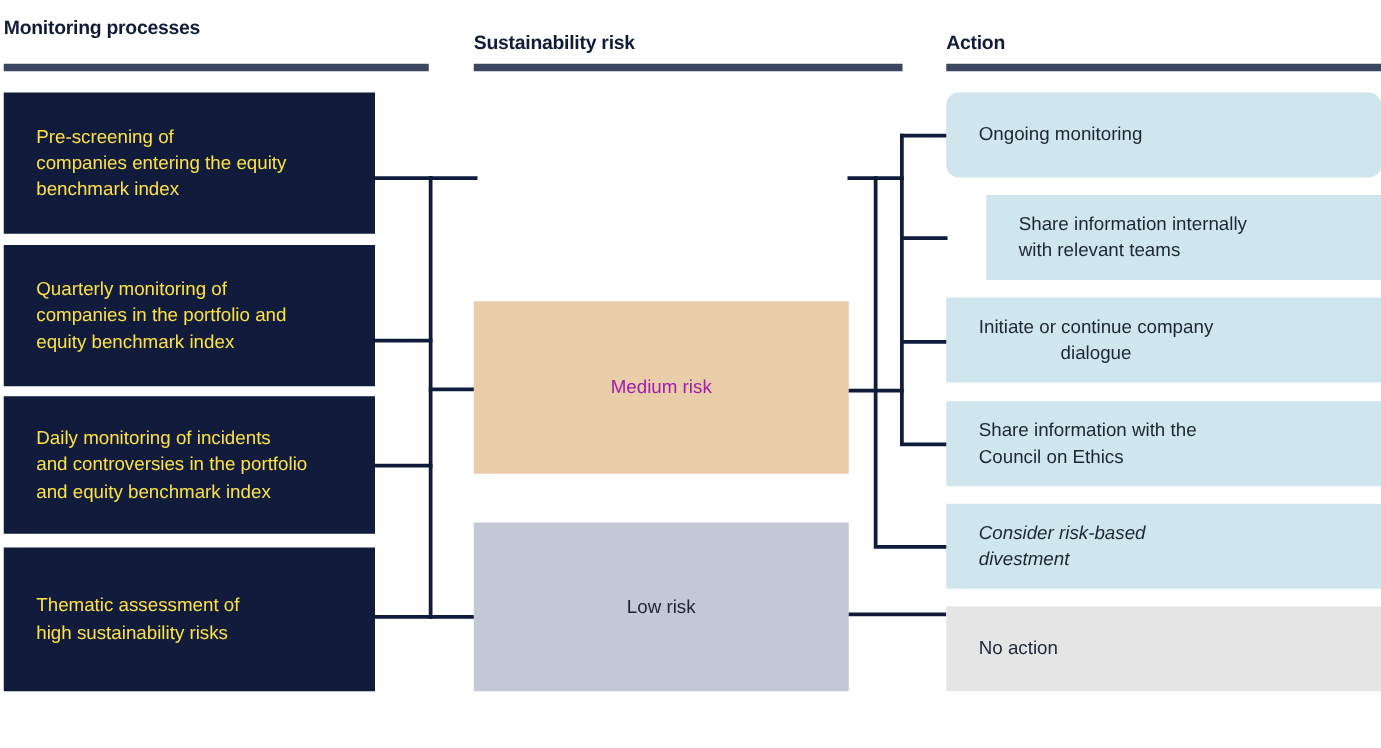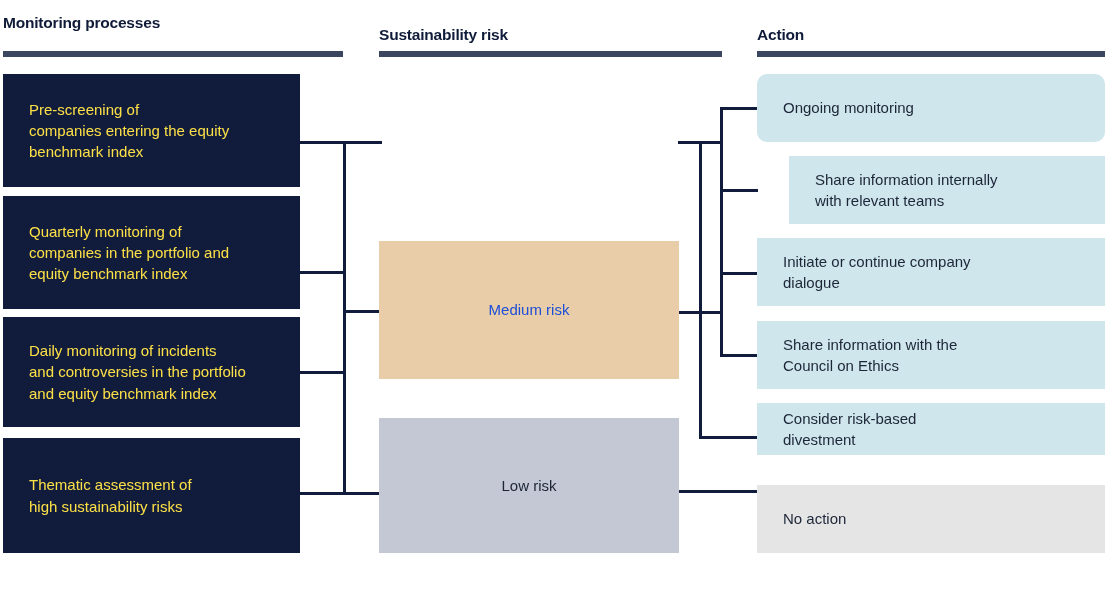--- a/index.html
+++ b/index.html
@@ -56,21 +56,21 @@
   .box-proc .txt { color: #fde047; }
 
   .box-risk {
     justify-content: center;
     text-align: center;
   }
   .box-risk .txt { font-size: 15px; }
   .risk-high   { background: #2331f2; }
   .risk-high .txt   { color: #ffffff; }
   .risk-medium { background: #e9cda8; }
-  .risk-medium .txt { color: #1d4ed8; }
+  .risk-medium .txt { color: #a21caf; }
   .risk-low    { background: #c4c8d4; }
   .risk-low .txt    { color: #1d2435; }
 
   .box-action {
     background: #cee6ec;
     padding-left: 26px;
     padding-right: 14px;
   }
   .box-action .txt { color: #1d2638; }
   .box-action.noaction { background: #e5e5e5; }
@@ -161,31 +161,31 @@
 
   <div class="box box-action" style="left:757px; top:74px; width:348px; height:68px;border-radius:10px;">
     <span class="txt">Ongoing monitoring</span>
   </div>
 
   <div class="box box-action" style="left:757px; top:156px; width:348px; height:68px;margin-left:32px;">
     <span class="txt">Share information internally
 with relevant teams</span>
   </div>
 
-  <div class="box box-action" style="left:757px; top:238px; width:348px; height:68px;">
+  <div class="box box-action" style="left:757px; top:238px; width:348px; height:68px;text-align:center;">
     <span class="txt">Initiate or continue company
 dialogue</span>
   </div>
 
   <div class="box box-action" style="left:757px; top:321px; width:348px; height:68px;">
     <span class="txt">Share information with the
 Council on Ethics</span>
   </div>
 
-  <div class="box box-action" style="left:757px; top:403px; width:348px; height:52px;">
+  <div class="box box-action" style="left:757px; top:403px; width:348px; height:68px;font-style:italic;">
     <span class="txt">Consider risk-based
 divestment</span>
   </div>
 
   <div class="box box-action noaction" style="left:757px; top:485px; width:348px; height:68px;">
     <span class="txt">No action</span>
   </div>
 
 </div>
 

